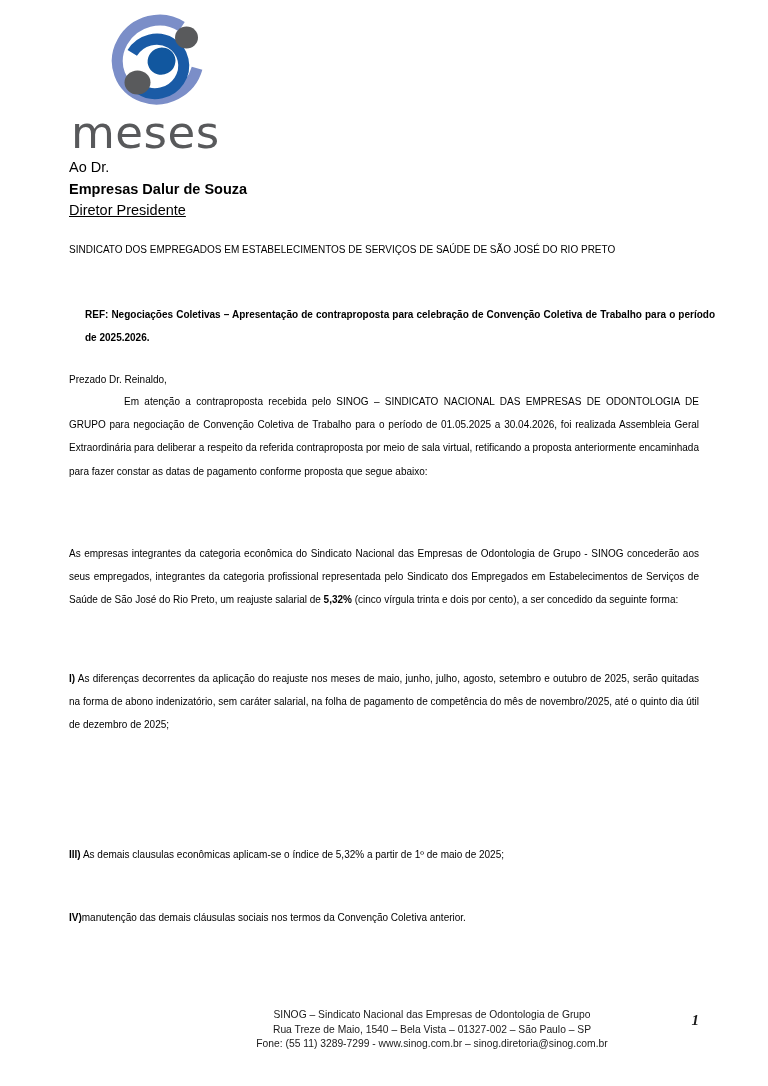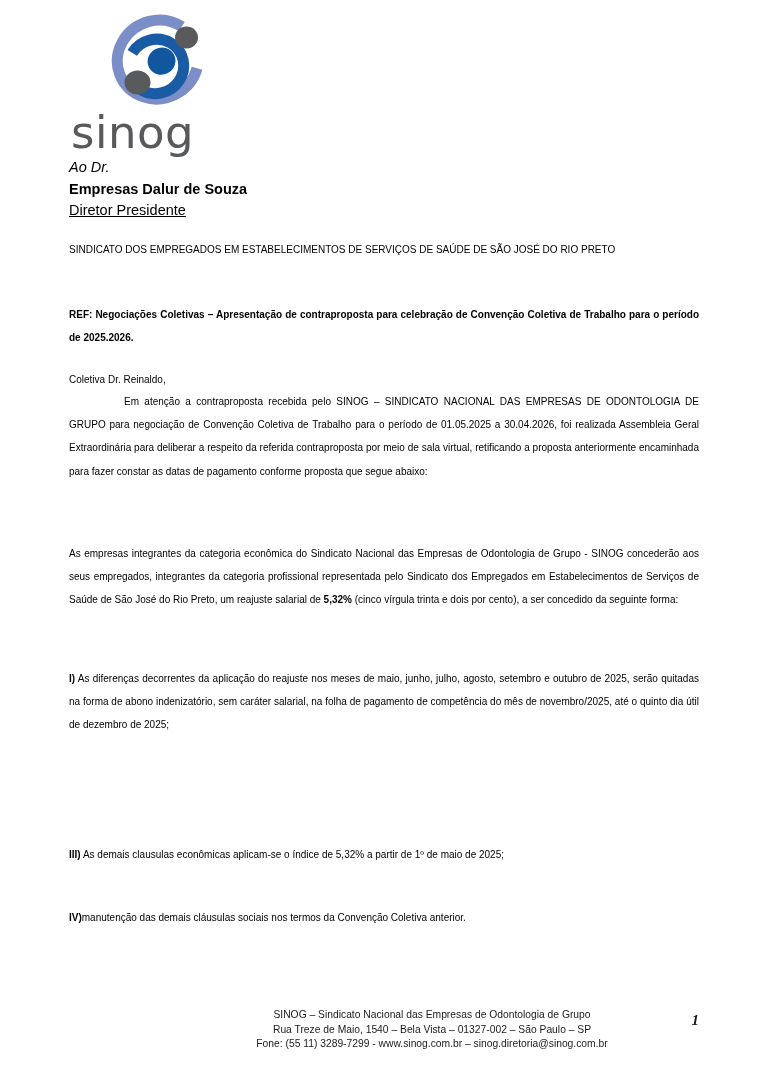--- a/index.html
+++ b/index.html
@@ -55,42 +55,42 @@
 
   
   .addressee {
     position: absolute;
     left: 69px;
     top: 157px;
     width: 500px;
     font-size: 14.5px;
     line-height: 21.5px;
   }
-  .addressee .line-plain { font-weight: 400; font-style: italic; }
+  .addressee .line-plain { font-weight: 400; }
   .addressee .line-bold  { font-weight: 700; }
   .addressee .line-underline { text-decoration: underline; font-weight: 400; }
 
   
   .tblock {
     position: absolute;
     left: 69px;
     width: 630px;
     font-size: 10px;
     line-height: 23.2px;
     text-align: justify;
     text-justify: inter-word;
   }
   .tblock.bold { font-weight: 700; }
   .tblock b { font-weight: 700; }
 
   .indent-first { text-indent: 55px; }
 
   
   #org-name      { top: 238px; }
-  #ref-line      { top: 303px; }
+  #ref-line      { top: 303px; margin-left: 16px; }
   #greeting      { top: 368px; }
   #intro-para    { top: 390px; }
   #main-para     { top: 542px; }
   #item-1        { top: 667px; }
   #item-2        { top: 778px; }
   #item-3        { top: 843px; }
   #item-4        { top: 906px; }
 
   
   .footer {
@@ -134,34 +134,34 @@
           <path d="M 20 62
                    A 28 27 0 1 0 30 26" fill="none" stroke="#1a5ba6" stroke-width="11" stroke-linecap="butt"></path>
 
           <ellipse cx="52" cy="47" rx="14" ry="13.5" fill="#11579f"></ellipse>
         </g>
 
         <ellipse cx="76.5" cy="23.5" rx="11.5" ry="11" fill="#595a5c"></ellipse>
         <ellipse cx="27.5" cy="68.5" rx="13" ry="12" fill="#595a5c"></ellipse>
       </svg>
     </div>
-    <div class="logo-word">sinog</div>
+    <div class="logo-word">meses</div>
   </div>
 
   <div class="addressee">
     <div class="line-plain">Ao Dr.</div>
     <div class="line-bold">Empresas Dalur de Souza</div>
     <div class="line-underline">Diretor Presidente</div>
   </div>
 
   <div class="tblock" id="org-name">SINDICATO DOS EMPREGADOS EM ESTABELECIMENTOS DE SERVIÇOS DE SAÚDE DE SÃO JOSÉ DO RIO PRETO</div>
 
   <div class="tblock bold" id="ref-line">REF: Negociações Coletivas – Apresentação de contraproposta para celebração de Convenção Coletiva de Trabalho para o período de 2025.2026.</div>
 
-  <div class="tblock" id="greeting">Coletiva Dr. Reinaldo,</div>
+  <div class="tblock" id="greeting">Prezado Dr. Reinaldo,</div>
 
   <div class="tblock indent-first" id="intro-para">Em atenção a contraproposta recebida pelo SINOG – SINDICATO NACIONAL DAS EMPRESAS DE ODONTOLOGIA DE GRUPO para negociação de Convenção Coletiva de Trabalho para o período de 01.05.2025 a 30.04.2026, foi realizada Assembleia Geral Extraordinária para deliberar a respeito da referida contraproposta por meio de sala virtual, retificando a proposta anteriormente encaminhada para fazer constar as datas de pagamento conforme proposta que segue abaixo:</div>
 
   <div class="tblock" id="main-para"><span>As empresas integrantes da categoria econômica do Sindicato Nacional das Empresas de Odontologia de Grupo - SINOG concederão aos seus empregados, integrantes da categoria profissional representada pelo Sindicato dos Empregados em Estabelecimentos de Serviços de Saúde de São José do Rio Preto, um reajuste salarial de </span><b>5,32%</b><span> (cinco vírgula trinta e dois por cento), a ser concedido da seguinte forma:</span></div>
 
   <div class="tblock" id="item-1"><b>I)</b><span> As diferenças decorrentes da aplicação do reajuste nos meses de maio, junho, julho, agosto, setembro e outubro de 2025, serão quitadas na forma de abono indenizatório, sem caráter salarial, na folha de pagamento de competência do mês de novembro/2025, até o quinto dia útil de dezembro de 2025;</span></div>
 
 
   <div class="tblock" id="item-3"><b>III)</b><span> As demais clausulas econômicas aplicam-se o índice de 5,32% a partir de 1º de maio de 2025;</span></div>
 

